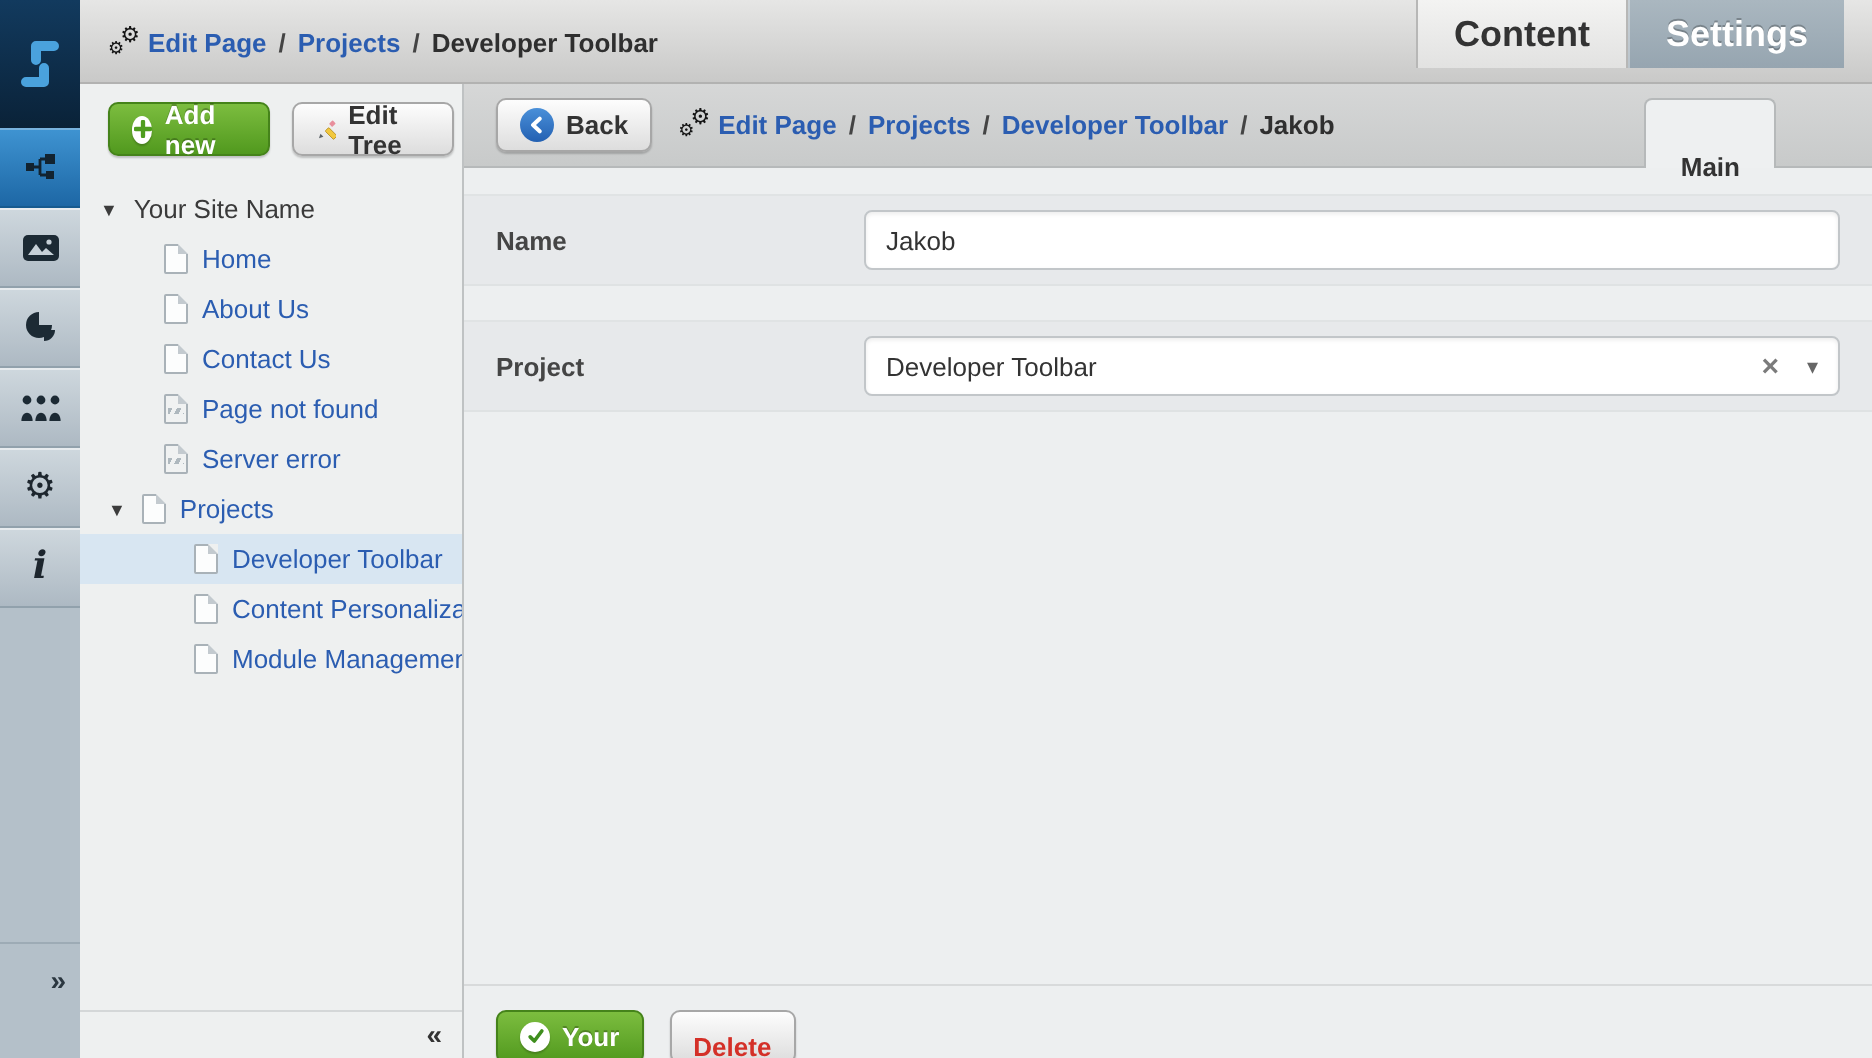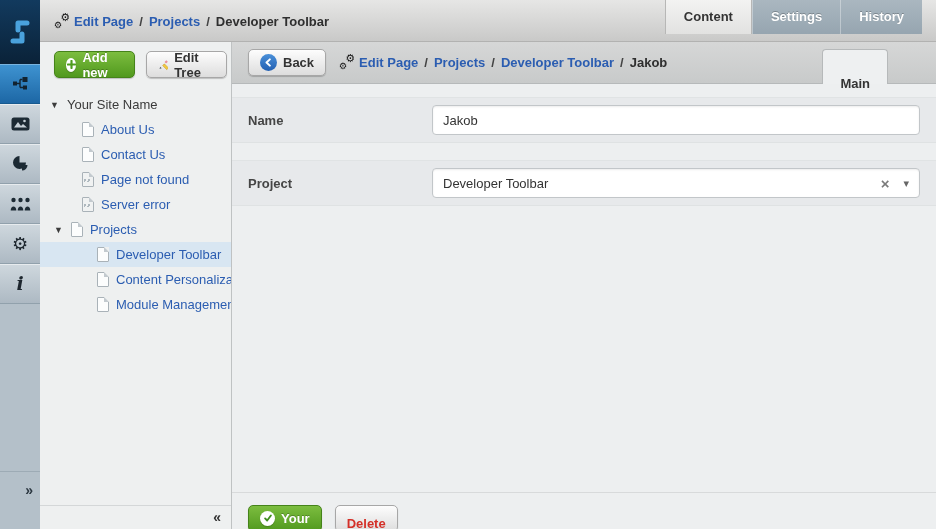--- a/index.html
+++ b/index.html
@@ -13,21 +13,21 @@
     display:flex; align-items:flex-start; }
   .topbar-crumb { display:flex; align-items:center; gap:6px; height:42px; padding-left:15px; font-weight:bold; }
   .crumb-link { color:#2b5db1; text-decoration:none; cursor:pointer; }
   .crumb-sep { color:#444; }
   .crumb-current { color:#2f2f2f; }
   .gears { position:relative; width:13px; height:19px; flex:0 0 13px; }
   .gears span { position:absolute; font-family:"DejaVu Sans",sans-serif; color:#141414; line-height:1; }
   .gears .g1 { font-size:11px; top:0; right:-2px; }
   .gears .g2 { font-size:9px; bottom:1px; left:-1px; }
   .topbar-tabs { margin-left:auto; margin-right:14px; display:flex; }
-  .tab { height:34px; line-height:34px; padding:0 18px; font-weight:bold; font-size:13px;
+  .tab { height:34px; line-height:34px; padding:0 18px; font-weight:bold; font-size:18px;
     background:linear-gradient(#aab7c0,#96a5b0); color:#fff; text-shadow:0 -1px 0 rgba(0,0,0,.25);
     border-left:1px solid rgba(255,255,255,.35); cursor:pointer; }
   .tab.active { background:linear-gradient(#f3f3f2,#e2e2e1); color:#333; text-shadow:none;
     border-left:1px solid #b7b7b6; border-right:1px solid #b7b7b6; }
 
   
   .rail { position:absolute; left:0; top:0; width:40px; height:529px; display:flex; flex-direction:column;
     background:#b4c0c9; z-index:3; }
   .logo { height:64px; background:linear-gradient(#123a5e,#0a2238); display:flex; align-items:center; justify-content:center; }
   .rail-item { height:40px; flex:0 0 40px; display:flex; align-items:center; justify-content:center;
@@ -106,21 +106,20 @@
         </span>
       <a class="crumb-link">Edit Page</a>
       <span class="crumb-sep">/</span>
       <a class="crumb-link">Projects</a>
       <span class="crumb-sep">/</span>
       <span class="crumb-current">Developer Toolbar</span>
     </div>
     <div class="topbar-tabs">
       <div class="tab active">Content</div>
       <div class="tab">Settings</div>
-      <div class="tab">History</div>
     </div>
   </div>
 
   <div class="rail">
     <div class="logo">
       <svg width="26" height="30" viewBox="0 0 26 30">
         <path d="M20 6 L11 6 L11 13" fill="none" stroke="#4aa2dd" stroke-width="5" stroke-linecap="round" stroke-linejoin="round"></path>
         <path d="M6 24 L15 24 L15 17" fill="none" stroke="#4aa2dd" stroke-width="5" stroke-linecap="round" stroke-linejoin="round"></path>
       </svg>
     </div>
@@ -185,20 +184,24 @@
           <rect x="4.2" y="4.2" width="8" height="3.4" rx="0.5" transform="rotate(45 5 10)" fill="#f2c83e" stroke="#b9932a" stroke-width="0.6"></rect>
           <rect x="9.6" y="0.8" width="3" height="3.4" rx="0.5" transform="rotate(45 10.8 2.5)" fill="#e88f9c"></rect>
         </svg>
         <span>Edit Tree</span>
       </div>
     </div>
     <div class="tree">
       <div class="tree-row root">
         <span class="caret">▼</span>
         <span class="root-label">Your Site Name</span>
+      </div>
+      <div class="tree-row lvl1">
+        <span class="page-ico"></span>
+        <a class="tree-link">Home</a>
       </div>
       <div class="tree-row lvl1">
         <span class="page-ico"></span>
         <a class="tree-link">About Us</a>
       </div>
       <div class="tree-row lvl1">
         <span class="page-ico"></span>
         <a class="tree-link">Contact Us</a>
       </div>
       <div class="tree-row lvl1">

